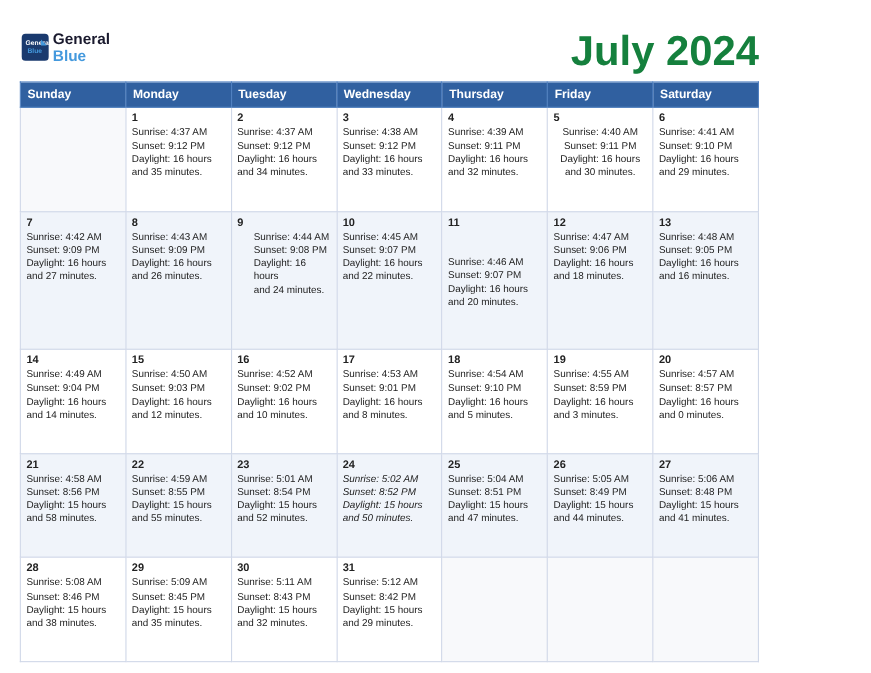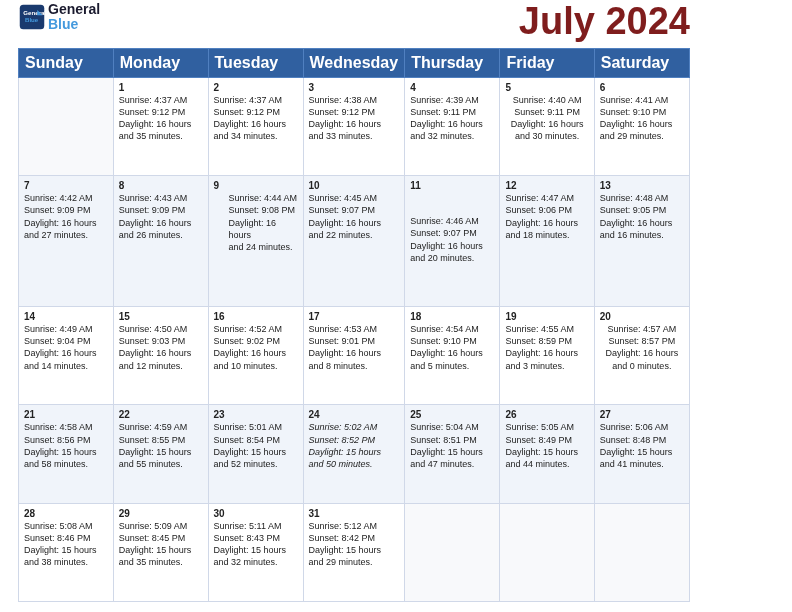--- a/index.html
+++ b/index.html
@@ -6,21 +6,21 @@
     body {
       font-family: Arial, sans-serif;
       background: #fff;
       width: 792px;
       height: 612px;
       overflow: hidden;
     }
     .page {
       width: 708px;
       height: 612px;
-      padding: 2px 18px 10px 18px;
+      padding: 28px 18px 10px 18px;
       display: flex;
       flex-direction: column;
     }
     .header {
       display: flex;
       justify-content: space-between;
       align-items: flex-start;
       margin-bottom: 8px;
     }
     .logo {
@@ -40,37 +40,37 @@
     .logo-icon {
       width: 28px;
       height: 28px;
     }
     .title-block {
       text-align: right;
     }
     .main-title {
       font-size: 38px;
       font-weight: bold;
-      color: #7f1d1d;
+      color: #15803d;
       line-height: 1;
     }
     .subtitle {
       font-size: 14px;
       color: #333;
       margin-top: 2px;
     }
     table {
       width: 100%;
       border-collapse: collapse;
       flex: 1;
     }
     thead tr th {
       background-color: #3060a0;
       color: #fff;
-      font-size: 16px;
+      font-size: 11px;
       font-weight: bold;
       padding: 5px 6px;
       text-align: left;
       border: 1px solid #5080c0;
     }
     tbody tr td {
       border: 1px solid #d0d8e8;
       vertical-align: top;
       padding: 4px 5px;
       font-size: 9.5px;
@@ -267,21 +267,21 @@
           </td>
           <td>
             <span class="day-num">19</span>
             <div class="day-info" style="white-space: pre-line;">Sunrise: 4:55 AM
 Sunset: 8:59 PM
 Daylight: 16 hours
 and 3 minutes.</div>
           </td>
           <td>
             <span class="day-num">20</span>
-            <div class="day-info" style="white-space: pre-line; text-align: center;">Sunrise: 4:57 AM
+            <div class="day-info" style="white-space: pre-line;">Sunrise: 4:57 AM
 Sunset: 8:57 PM
 Daylight: 16 hours
 and 0 minutes.</div>
           </td>
         </tr>
         <tr>
           <td>
             <span class="day-num">21</span>
             <div class="day-info" style="white-space: pre-line;">Sunrise: 4:58 AM
 Sunset: 8:56 PM

